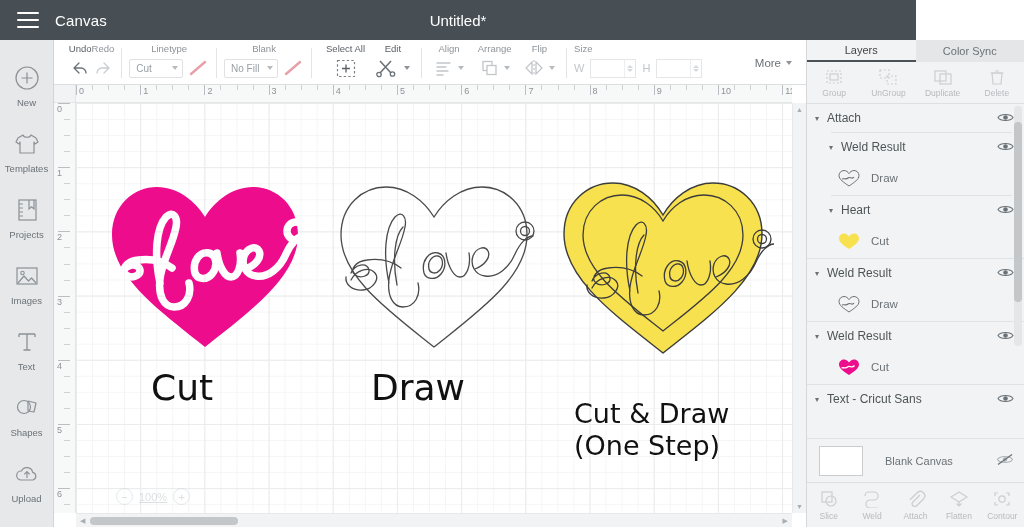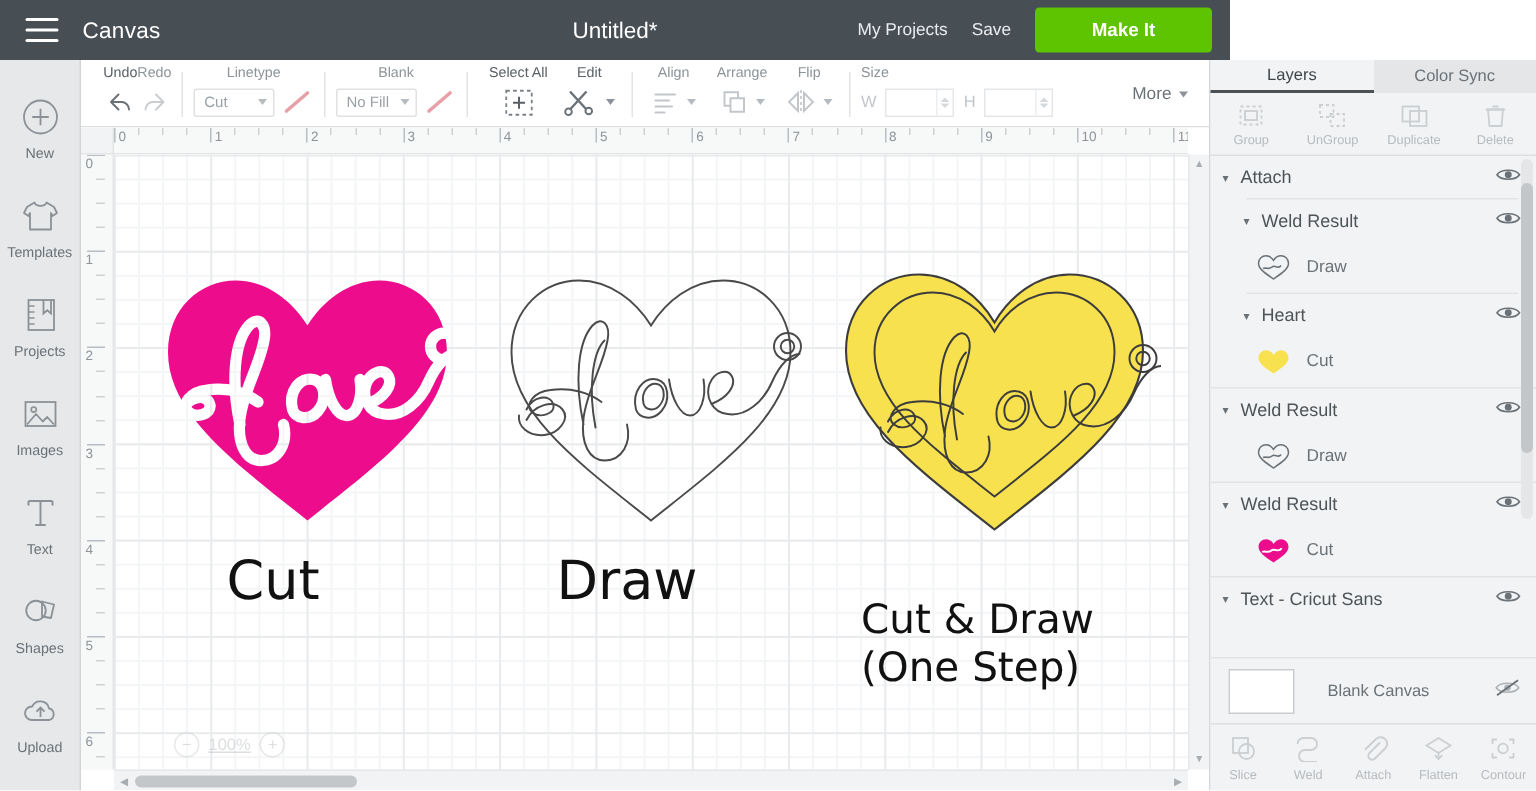--- a/index.html
+++ b/index.html
@@ -5,21 +5,21 @@
   * { box-sizing: border-box; margin: 0; padding: 0; }
   html, body {
     width: 1024px; height: 527px; overflow: hidden;
     font-family: "Liberation Sans", sans-serif;
     background: #ffffff;
   }
   .app { position: relative; width: 1024px; height: 527px; }
 
   
   .topbar {
-    position: absolute; left: 0; top: 0; width: 820px; height: 40px;
+    position: absolute; left: 0; top: 0; width: 916px; height: 40px;
     background: #474f54; display: flex; align-items: center;
   }
   .hamburger { width: 22px; height: 16px; margin-left: 17px; margin-right: 16px;
     display: flex; flex-direction: column; justify-content: space-between; cursor: pointer; }
   .hamburger i { display: block; height: 2px; background: #ffffff; border-radius: 1px; }
   .tb-canvas { color: #ffffff; font-size: 15px; letter-spacing: .2px; }
   .tb-title { position: absolute; left: 0; right: 0; text-align: center;
     color: #ffffff; font-size: 15px; pointer-events: none; }
   .tb-right { margin-left: auto; display: flex; align-items: center; margin-right: 12px; }
   .tb-link { color: #e9ecee; font-size: 11.5px; margin-right: 16px; cursor: pointer; }
@@ -153,25 +153,20 @@
 <div class="app">
 
   <div class="topbar">
     <div class="hamburger">
         <i></i>
         <i></i>
         <i></i>
       </div>
     <div class="tb-canvas">Canvas</div>
     <div class="tb-title">Untitled*</div>
-    <div class="tb-right">
-      <div class="tb-link">My Projects</div>
-      <div class="tb-link">Save</div>
-      <div class="makeit">Make It</div>
-    </div>
   </div>
 
   <div class="sidebar">
     <div class="sb-item">
       <span class="sb-ico">
         <svg width="26" height="26" viewBox="0 0 26 26">
             <circle cx="13" cy="13" r="11" fill="none" stroke="#8b9196" stroke-width="1.2"></circle>
             <path d="M13 7.5v11M7.5 13h11" stroke="#8b9196" stroke-width="1.2"></path>
           </svg>
       </span>

